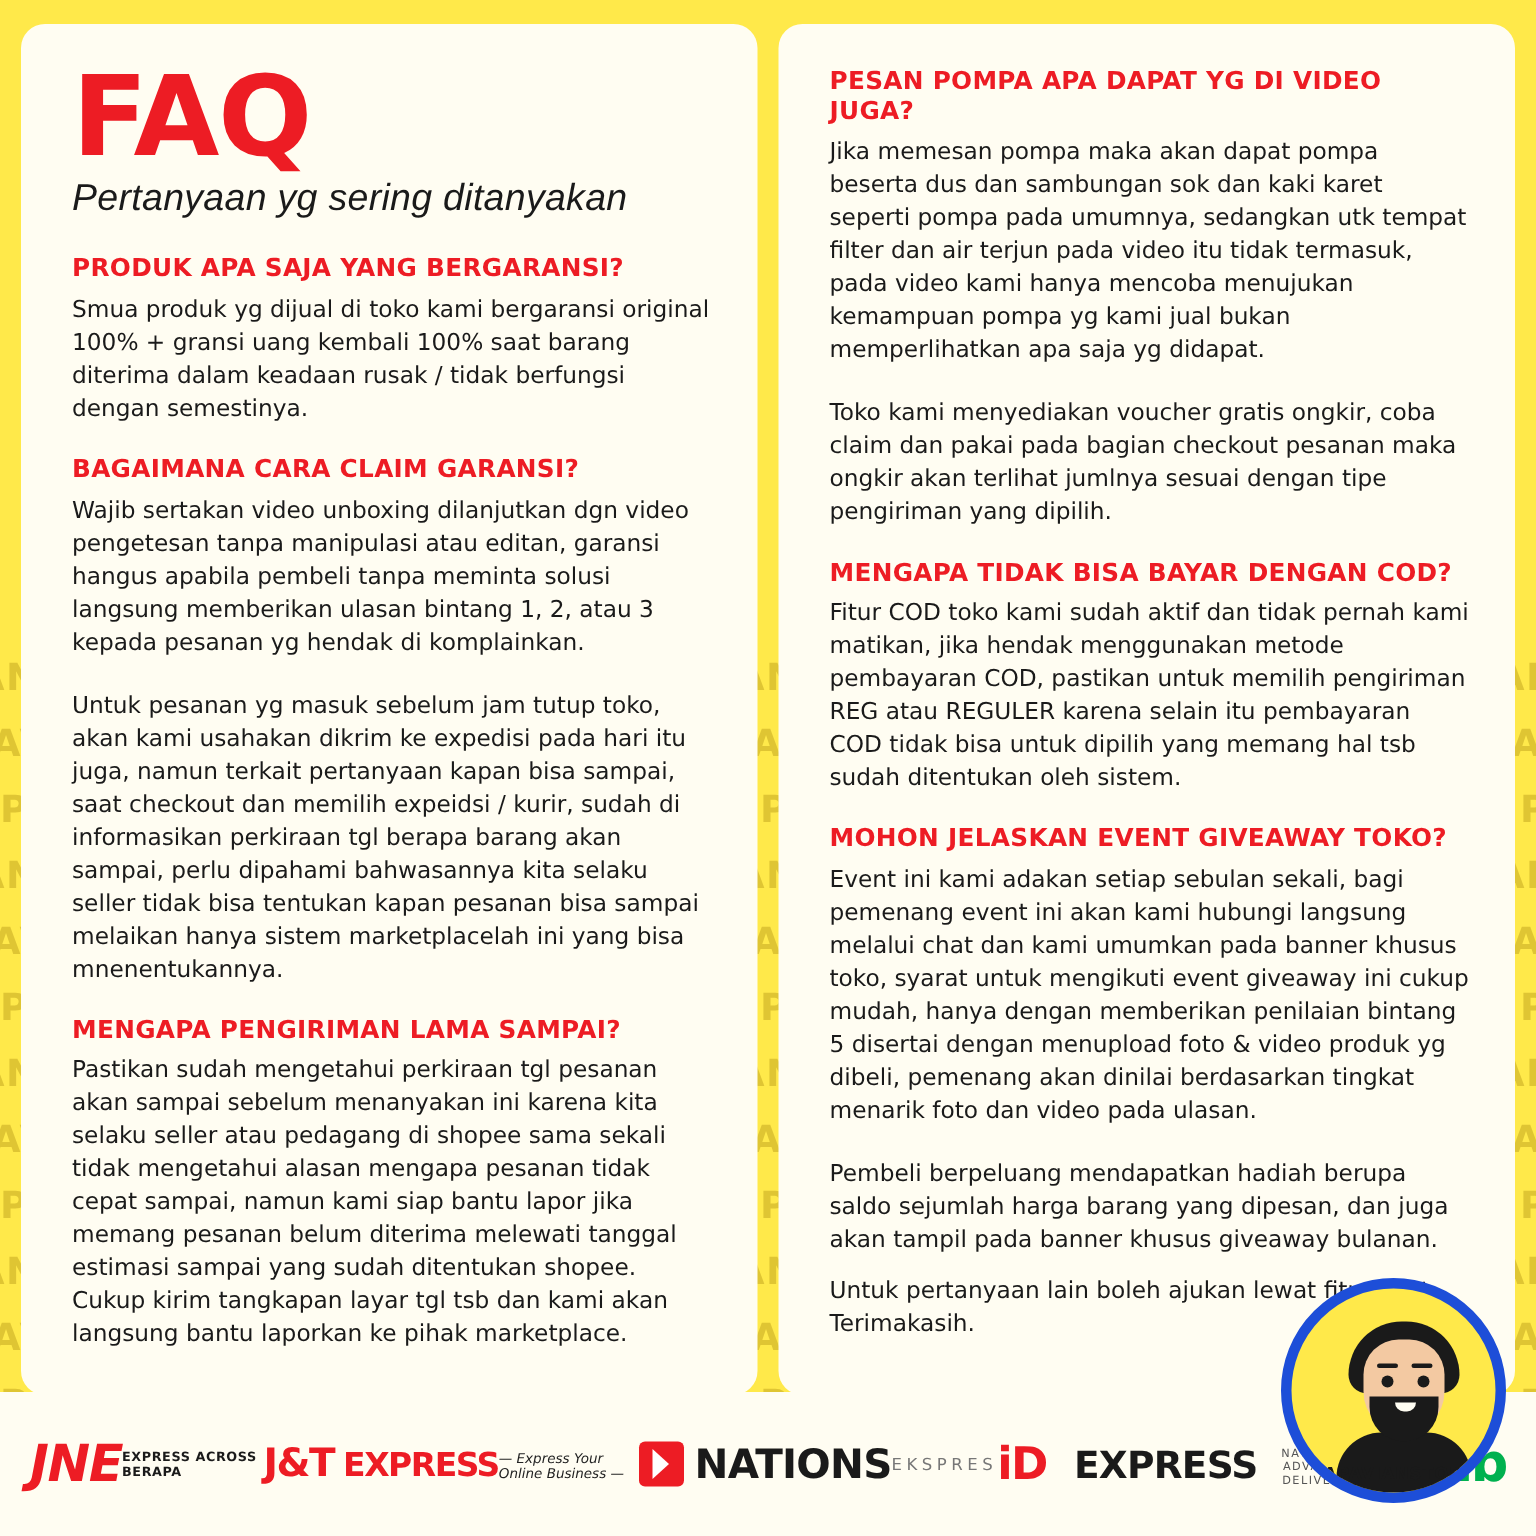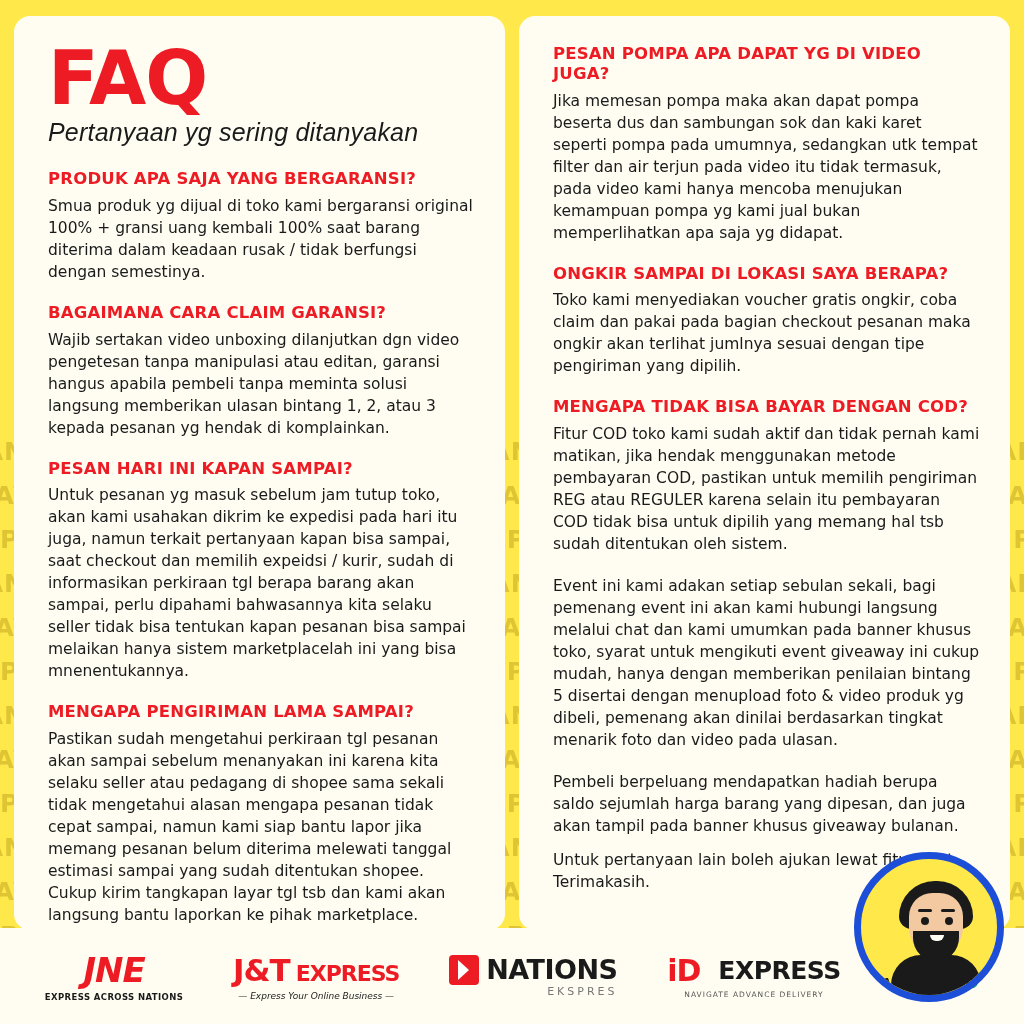--- a/index.html
+++ b/index.html
@@ -93,28 +93,28 @@
     position: absolute;
     left: 0; bottom: 0;
     width: 1024px; height: 96px;
     background: #FFFDF2;
     display: flex;
     align-items: center;
     justify-content: space-around;
     z-index: 4;
     padding: 0 20px;
   }
-  .courier { display: flex; flex-direction: column; align-items: center; justify-content: center; }
+  .courier { display: flex; flex-direction: row; align-items: center; justify-content: center; }
   .jne-word {
     font-family: "DejaVu Sans", sans-serif;
     font-weight: 700; font-style: italic;
     font-size: 34px; color: #ED1C24; letter-spacing: -1px;
   }
   .jne-tag { font-size: 8.5px; font-weight: 700; color: #1a1a1a; letter-spacing: 0.4px; margin-top: 2px; }
-  .jt-word { font-family: "DejaVu Sans", sans-serif; font-weight: 700; font-size: 31px; color:#ED1C24; letter-spacing:-1px;}
+  .jt-word { font-family: "DejaVu Sans", sans-serif; font-weight: 700; font-size: 26px; color:#ED1C24; letter-spacing:-1px;}
   .jt-tag { font-size: 9px; font-style: italic; color: #222; margin-top: 3px; }
   .sicepat-row { display:flex; align-items:center; gap:7px; }
   .sicepat-mark {
     width: 30px; height: 30px; background: #ED1C24; border-radius: 4px;
     position: relative;
   }
   .sicepat-mark::after {
     content: ""; position: absolute; left: 9px; top: 5px;
     width: 0; height: 0; border-left: 11px solid #fff; border-top: 10px solid transparent; border-bottom: 10px solid transparent;
   }
@@ -179,58 +179,57 @@
 
       <div class="qa">
         <div class="q">PRODUK APA SAJA YANG BERGARANSI?</div>
         <div class="a">Smua produk yg dijual di toko kami bergaransi original 100% + gransi uang kembali 100% saat barang diterima dalam keadaan rusak / tidak berfungsi dengan semestinya.</div>
       </div>
       <div class="qa">
         <div class="q">BAGAIMANA CARA CLAIM GARANSI?</div>
         <div class="a">Wajib sertakan video unboxing dilanjutkan dgn video pengetesan tanpa manipulasi atau editan, garansi hangus apabila pembeli tanpa meminta solusi langsung memberikan ulasan bintang 1, 2, atau 3 kepada pesanan yg hendak di komplainkan.</div>
       </div>
       <div class="qa">
-        <div class="q">PESAN HARI INI KAPAN SAMPAI?</div>
         <div class="a">Untuk pesanan yg masuk sebelum jam tutup toko, akan kami usahakan dikrim ke expedisi pada hari itu juga, namun terkait pertanyaan kapan bisa sampai, saat checkout dan memilih expeidsi / kurir, sudah di informasikan perkiraan tgl berapa barang akan sampai, perlu dipahami bahwasannya kita selaku seller tidak bisa tentukan kapan pesanan bisa sampai melaikan hanya sistem marketplacelah ini yang bisa mnenentukannya.</div>
       </div>
       <div class="qa">
         <div class="q">MENGAPA PENGIRIMAN LAMA SAMPAI?</div>
         <div class="a">Pastikan sudah mengetahui perkiraan tgl pesanan akan sampai sebelum menanyakan ini karena kita selaku seller atau pedagang di shopee sama sekali tidak mengetahui alasan mengapa pesanan tidak cepat sampai, namun kami siap bantu lapor jika memang pesanan belum diterima melewati tanggal estimasi sampai yang sudah ditentukan shopee. Cukup kirim tangkapan layar tgl tsb dan kami akan langsung bantu laporkan ke pihak marketplace.</div>
       </div>
     </div>
 
     <div class="col right">
       <div class="qa">
         <div class="q">PESAN POMPA APA DAPAT YG DI VIDEO JUGA?</div>
         <div class="a">Jika memesan pompa maka akan dapat pompa beserta dus dan sambungan sok dan kaki karet seperti pompa pada umumnya, sedangkan utk tempat filter dan air terjun pada video itu tidak termasuk, pada video kami hanya mencoba menujukan kemampuan pompa yg kami jual bukan memperlihatkan apa saja yg didapat.</div>
       </div>
       <div class="qa">
-        <div class="q">ONGKIR SAMPAI DI LOKASI SAYA BERAPA?</div>
         <div class="a">Toko kami menyediakan voucher gratis ongkir, coba claim dan pakai pada bagian checkout pesanan maka ongkir akan terlihat jumlnya sesuai dengan tipe pengiriman yang dipilih.</div>
       </div>
       <div class="qa">
         <div class="q">MENGAPA TIDAK BISA BAYAR DENGAN COD?</div>
         <div class="a">Fitur COD toko kami sudah aktif dan tidak pernah kami matikan, jika hendak menggunakan metode pembayaran COD, pastikan untuk memilih pengiriman REG atau REGULER karena selain itu pembayaran COD tidak bisa untuk dipilih yang memang hal tsb sudah ditentukan oleh sistem.</div>
       </div>
       <div class="qa">
+        <div class="q">MOHON JELASKAN EVENT GIVEAWAY TOKO?</div>
         <div class="a">Event ini kami adakan setiap sebulan sekali, bagi pemenang event ini akan kami hubungi langsung melalui chat dan kami umumkan pada banner khusus toko, syarat untuk mengikuti event giveaway ini cukup mudah, hanya dengan memberikan penilaian bintang 5 disertai dengan menupload foto &amp; video produk yg dibeli, pemenang akan dinilai berdasarkan tingkat menarik foto dan video pada ulasan.</div>
       </div>
       <div class="qa">
         <div class="a">Pembeli berpeluang mendapatkan hadiah berupa saldo sejumlah harga barang yang dipesan, dan juga akan tampil pada banner khusus giveaway bulanan.</div>
         <div class="a spaced">Untuk pertanyaan lain boleh ajukan lewat fitur chat. Terimakasih.</div>
       </div>
     </div>
 
   </div>
 
   <div id="footer">
 
     <div class="courier">
       <div class="jne-word">JNE</div>
-      <div class="jne-tag">EXPRESS ACROSS NATIONS</div>
+      <div class="jne-tag">EXPRESS ACROSS BERAPA</div>
     </div>
 
     <div class="courier">
       <div style="display:flex;align-items:baseline;gap:6px;">
         <span class="jt-word">J&amp;T</span>
         <span class="jt-word ex" style="font-size:22px;">EXPRESS</span>
       </div>
       <div class="jt-tag">— Express Your Online Business —</div>
     </div>
 

